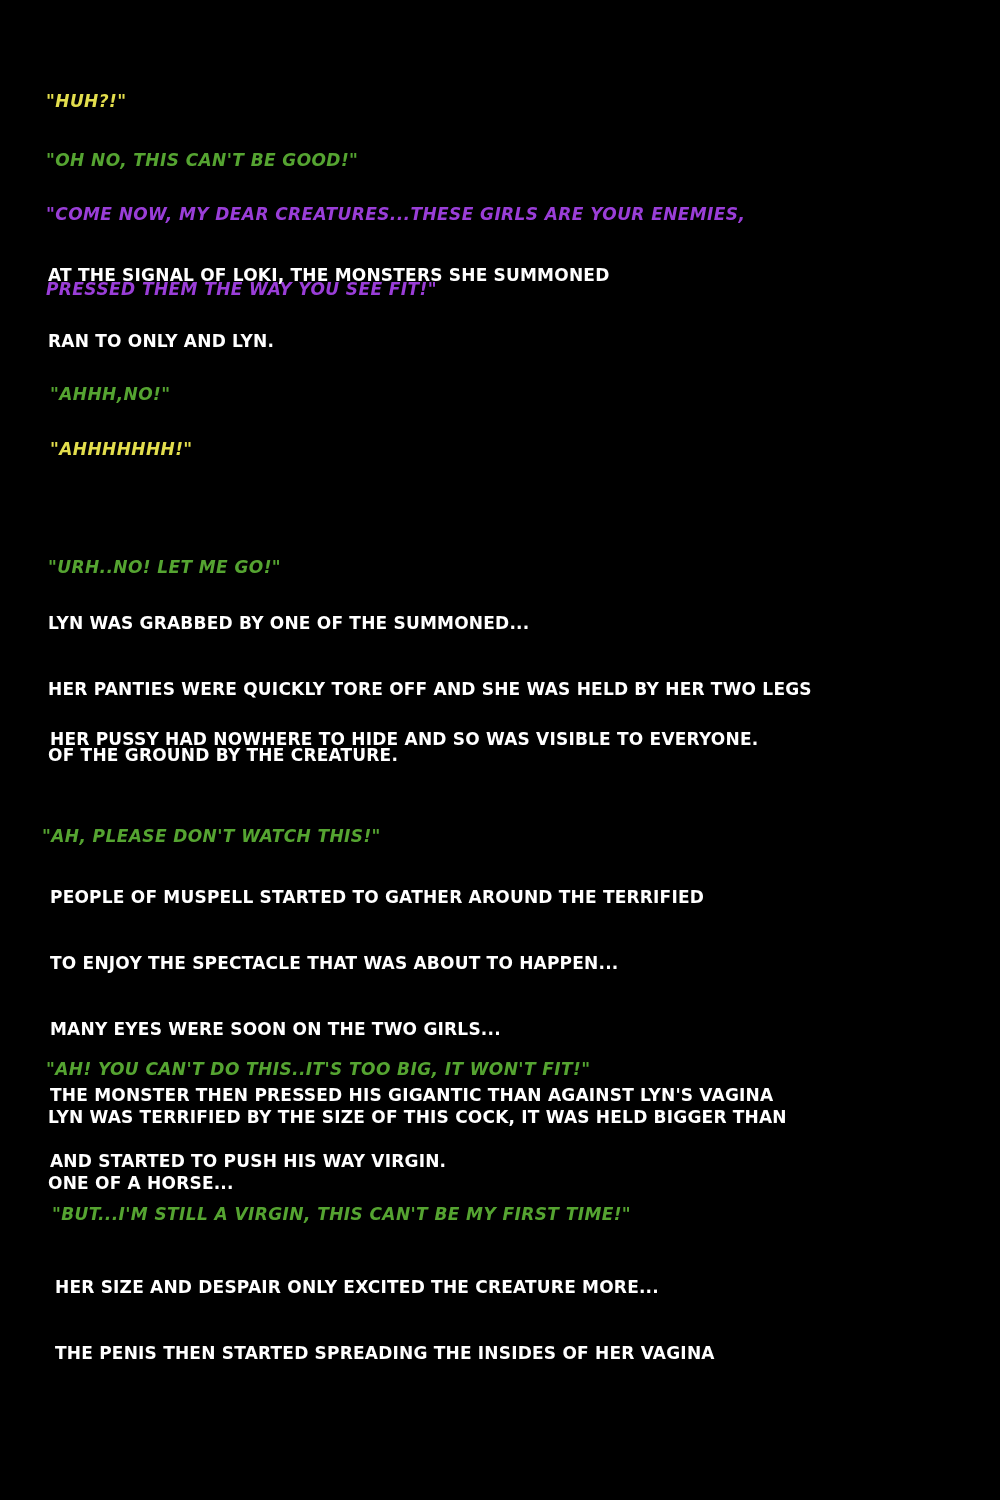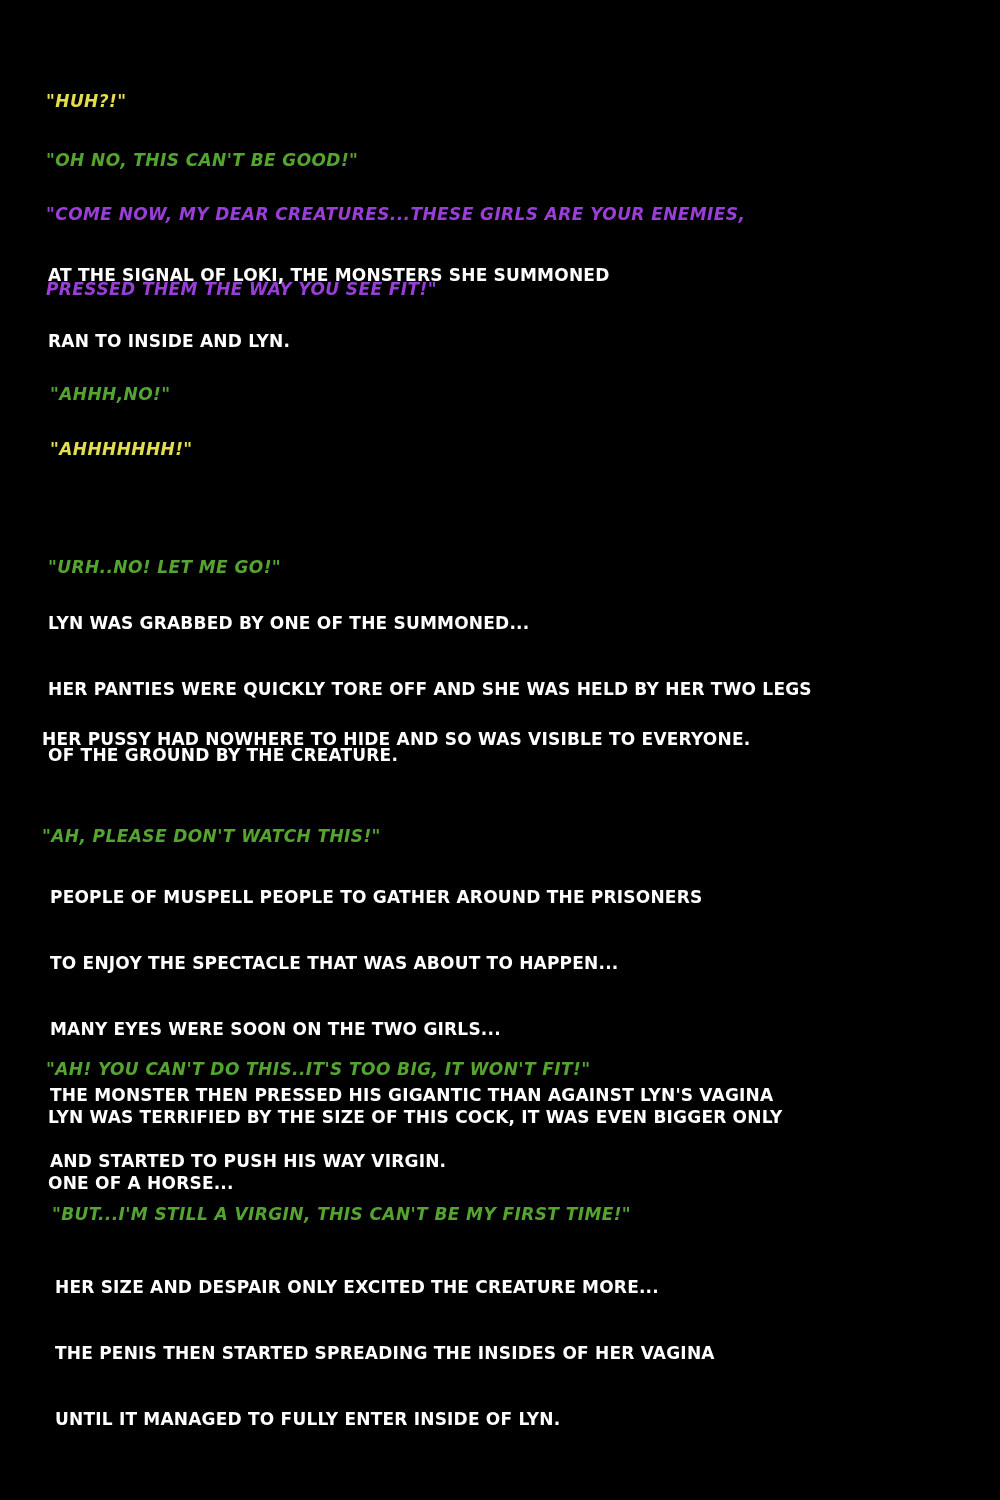--- a/index.html
+++ b/index.html
@@ -49,69 +49,68 @@
     <span class="line">"OH NO, THIS CAN'T BE GOOD!"</span>
   </div>
 
   <div class="block dialogue" style="top: 152px; left: 46px; color: rgb(154, 62, 216);">
     <span class="line">"COME NOW, MY DEAR CREATURES...THESE GIRLS ARE YOUR ENEMIES,</span>
     <span class="line">PRESSED THEM THE WAY YOU SEE FIT!"</span>
   </div>
 
   <div class="block narration" style="top: 220px; left: 48px; color: rgb(255, 255, 255);">
     <span class="line">AT THE SIGNAL OF LOKI, THE MONSTERS SHE SUMMONED</span>
-    <span class="line">RAN TO INSIDE AND LYN.</span>
+    <span class="line">RAN TO ONLY AND LYN.</span>
   </div>
 
   <div class="block dialogue" style="top: 332px; left: 50px; color: rgb(85, 164, 49);">
     <span class="line">"AHHH,NO!"</span>
   </div>
 
   <div class="block dialogue" style="top: 387px; left: 50px; color: rgb(227, 222, 77);">
     <span class="line">"AHHHHHHH!"</span>
   </div>
 
   <div class="block dialogue" style="top: 505px; left: 48px; color: rgb(85, 164, 49);">
     <span class="line">"URH..NO! LET ME GO!"</span>
   </div>
 
   <div class="block narration" style="top: 568px; left: 48px; color: rgb(255, 255, 255);">
     <span class="line">LYN WAS GRABBED BY ONE OF THE SUMMONED...</span>
     <span class="line">HER PANTIES WERE QUICKLY TORE OFF AND SHE WAS HELD BY HER TWO LEGS</span>
     <span class="line">OF THE GROUND BY THE CREATURE.</span>
   </div>
 
-  <div class="block narration" style="top: 684px; left: 42px; color: rgb(255, 255, 255);">
+  <div class="block narration" style="top: 684px; left: 50px; color: rgb(255, 255, 255);">
     <span class="line">HER PUSSY HAD NOWHERE TO HIDE AND SO WAS VISIBLE TO EVERYONE.</span>
   </div>
 
   <div class="block dialogue" style="top: 774px; left: 42px; color: rgb(85, 164, 49);">
     <span class="line">"AH, PLEASE DON'T WATCH THIS!"</span>
   </div>
 
   <div class="block narration" style="top: 842px; left: 50px; color: rgb(255, 255, 255);">
-    <span class="line">PEOPLE OF MUSPELL PEOPLE TO GATHER AROUND THE PRISONERS</span>
+    <span class="line">PEOPLE OF MUSPELL STARTED TO GATHER AROUND THE TERRIFIED</span>
     <span class="line">TO ENJOY THE SPECTACLE THAT WAS ABOUT TO HAPPEN...</span>
     <span class="line">MANY EYES WERE SOON ON THE TWO GIRLS...</span>
     <span class="line">THE MONSTER THEN PRESSED HIS GIGANTIC THAN AGAINST LYN'S VAGINA</span>
     <span class="line">AND STARTED TO PUSH HIS WAY VIRGIN.</span>
   </div>
 
   <div class="block dialogue" style="top: 1007px; left: 46px; color: rgb(85, 164, 49);">
     <span class="line">"AH! YOU CAN'T DO THIS..IT'S TOO BIG, IT WON'T FIT!"</span>
   </div>
 
   <div class="block narration" style="top: 1062px; left: 48px; color: rgb(255, 255, 255);">
-    <span class="line">LYN WAS TERRIFIED BY THE SIZE OF THIS COCK, IT WAS EVEN BIGGER ONLY</span>
+    <span class="line">LYN WAS TERRIFIED BY THE SIZE OF THIS COCK, IT WAS HELD BIGGER THAN</span>
     <span class="line">ONE OF A HORSE...</span>
   </div>
 
   <div class="block dialogue" style="top: 1152px; left: 52px; color: rgb(85, 164, 49);">
     <span class="line">"BUT...I'M STILL A VIRGIN, THIS CAN'T BE MY FIRST TIME!"</span>
   </div>
 
   <div class="block narration" style="top: 1232px; left: 55px; color: rgb(255, 255, 255);">
     <span class="line">HER SIZE AND DESPAIR ONLY EXCITED THE CREATURE MORE...</span>
     <span class="line">THE PENIS THEN STARTED SPREADING THE INSIDES OF HER VAGINA</span>
-    <span class="line">UNTIL IT MANAGED TO FULLY ENTER INSIDE OF LYN.</span>
   </div>
 
 </div>
 
 </body></html>

